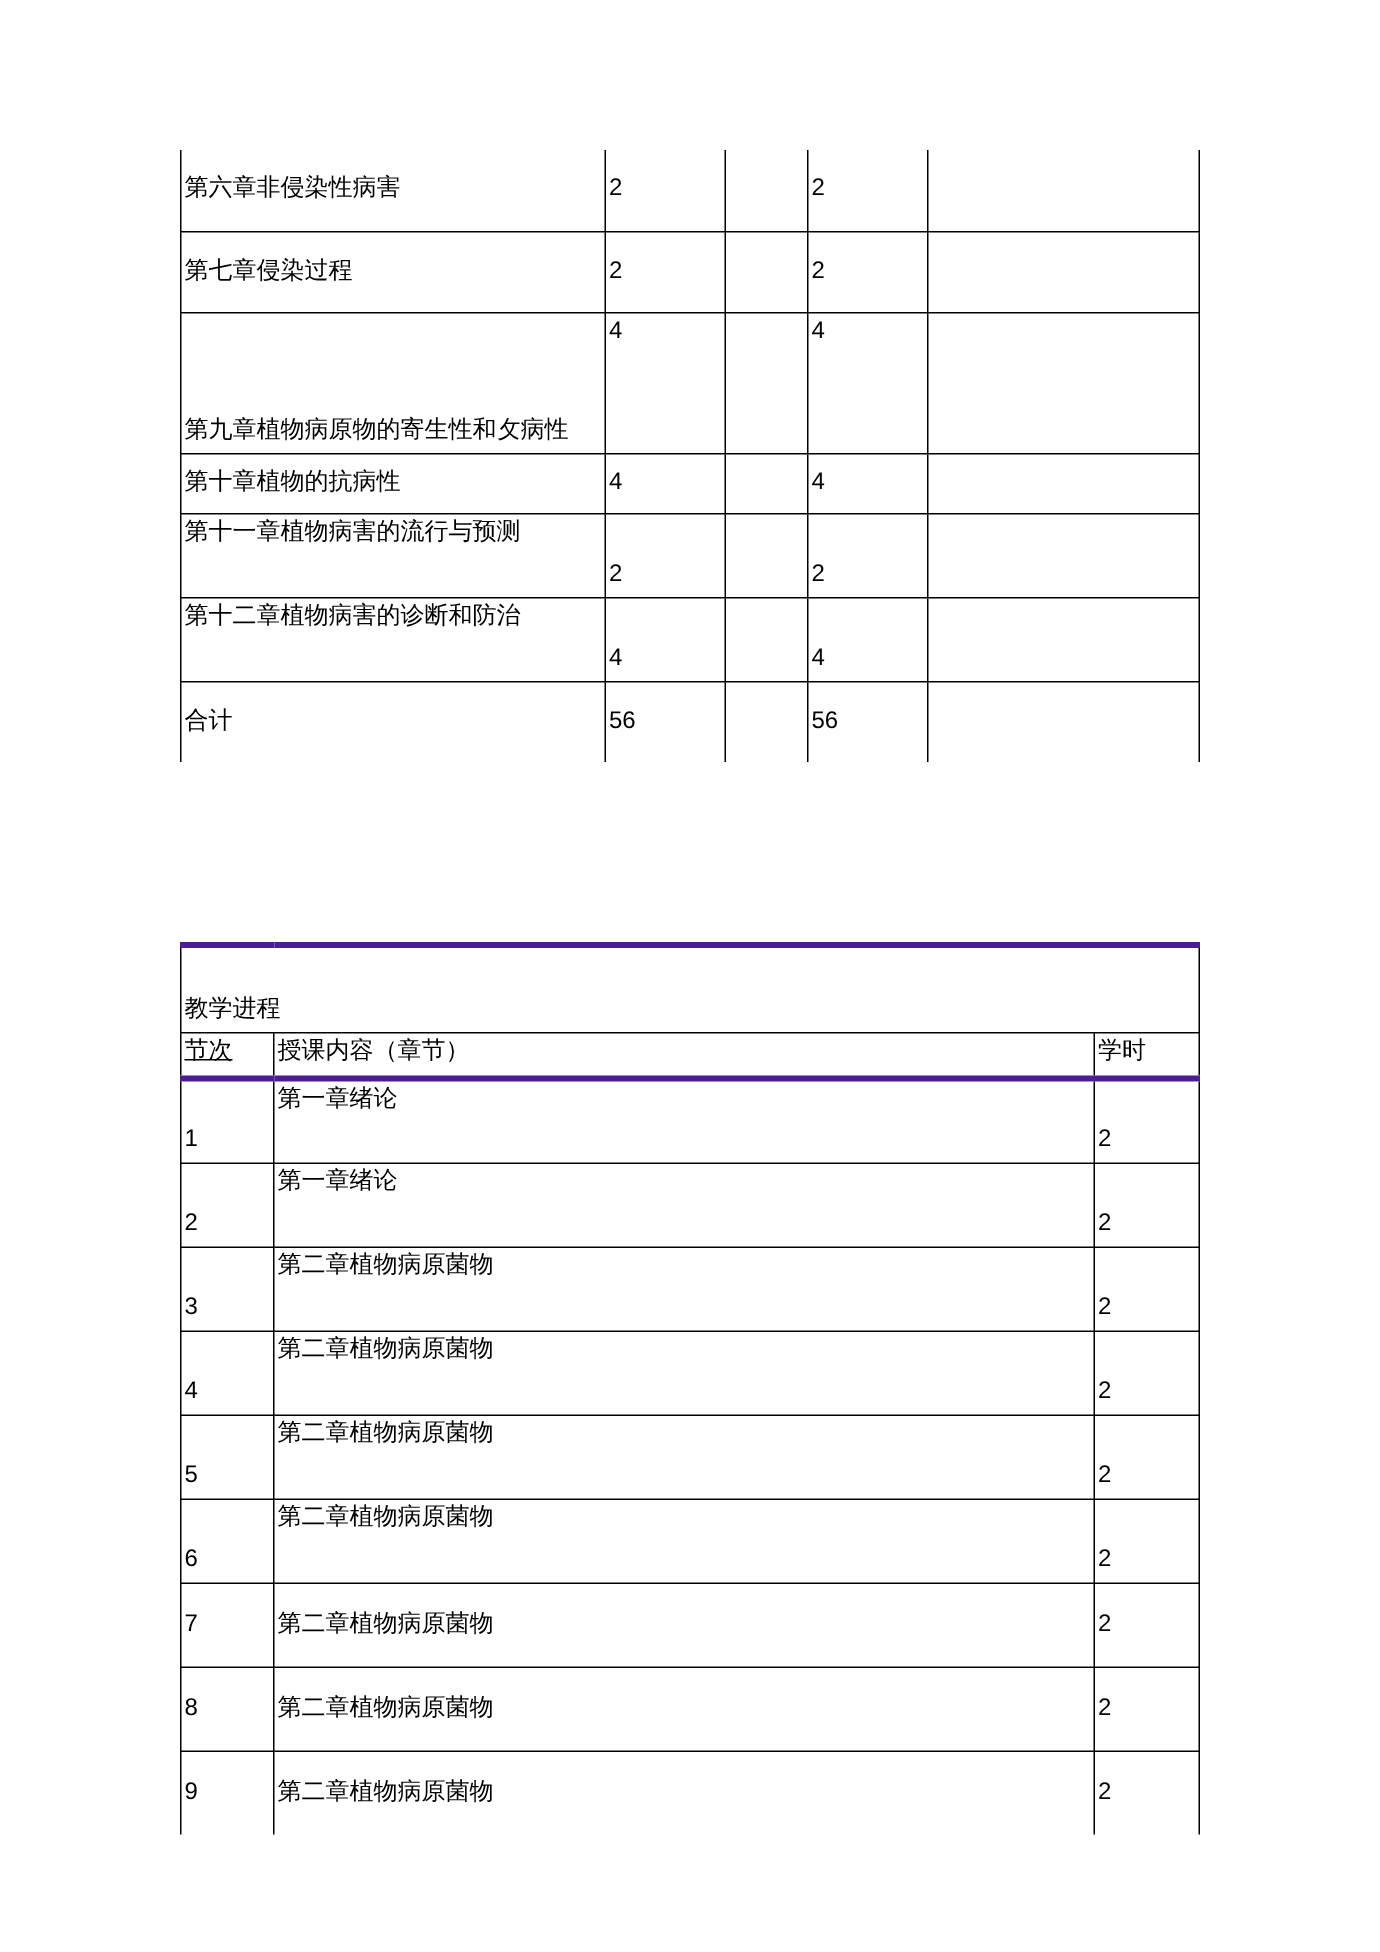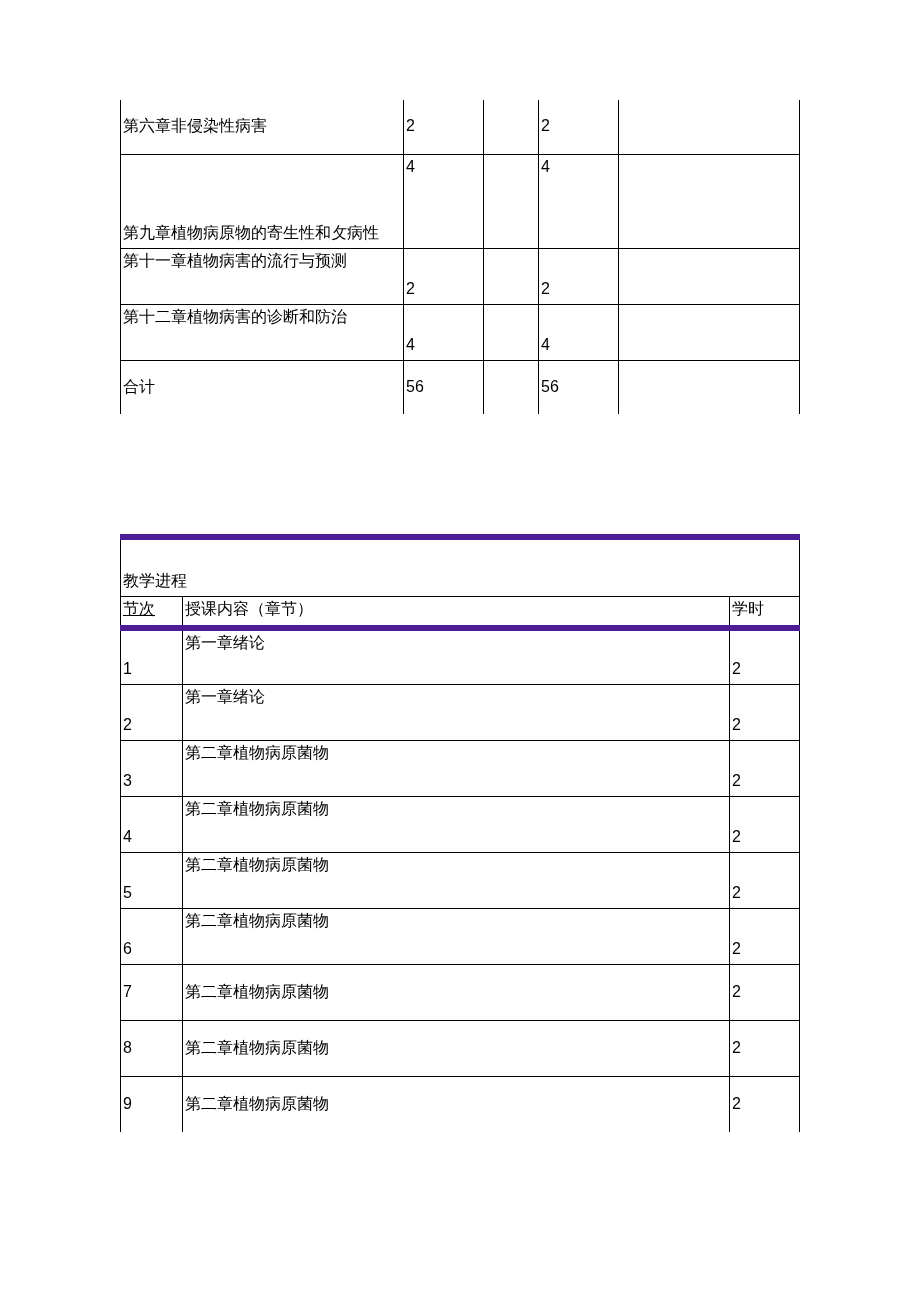--- a/index.html
+++ b/index.html
@@ -45,21 +45,21 @@
   }
   .row-std   { height: 54px; padding-left: 21px; }
   .row-short { height: 40px; }
   .row-tall  { height: 94px; }
   .row-mid   { height: 56px; }
 
   
   .gap { height: 120px; }
 
   
-  .table2 tr:first-child td { border-top: 6px solid #4c1d95; }
+  .table2 tr:first-child td { border-top: 4px solid #4c1d95; }
   .table2 tr:last-child td  { border-bottom: none; }
   .t2c1 { width: 62px; }
   .t2c2 { width: auto; }
   .t2c3 { width: 70px; }
 
   
   .vbottom { vertical-align: bottom; margin-left: 26px; }
   .vtop    { vertical-align: top; }
   .vmid    { vertical-align: middle; }
 
@@ -93,35 +93,69 @@
           <td class="vmid">
             <div class="cell  num-cell"></div>
           </td>
           <td class="vmid">
             <div class="cell  num-cell">2</div>
           </td>
           <td class="vmid">
             <div class="cell  num-cell"></div>
           </td>
         </tr>
+        <tr class="row-std">
+          <td class="vmid">
+            <div class="cell ">第七章侵染过程</div>
+          </td>
+          <td class="vmid">
+            <div class="cell  num-cell">2</div>
+          </td>
+          <td class="vmid">
+            <div class="cell  num-cell"></div>
+          </td>
+          <td class="vmid">
+            <div class="cell  num-cell">2</div>
+          </td>
+          <td class="vmid">
+            <div class="cell  num-cell"></div>
+          </td>
+        </tr>
         <tr class="row-tall">
           <td class="vbottom">
             <div class="cell bot-text">第九章植物病原物的寄生性和攵病性</div>
           </td>
           <td class="vtop">
             <div class="cell top-text num-cell">4</div>
           </td>
           <td class="vtop">
             <div class="cell top-text num-cell"></div>
           </td>
           <td class="vtop">
             <div class="cell top-text num-cell">4</div>
           </td>
           <td class="vtop">
             <div class="cell top-text num-cell"></div>
+          </td>
+        </tr>
+        <tr class="row-short">
+          <td class="vmid">
+            <div class="cell ">第十章植物的抗病性</div>
+          </td>
+          <td class="vmid">
+            <div class="cell  num-cell">4</div>
+          </td>
+          <td class="vmid">
+            <div class="cell  num-cell"></div>
+          </td>
+          <td class="vmid">
+            <div class="cell  num-cell">4</div>
+          </td>
+          <td class="vmid">
+            <div class="cell  num-cell"></div>
           </td>
         </tr>
         <tr class="row-mid">
           <td class="vtop">
             <div class="cell top-text">第十一章植物病害的流行与预测</div>
           </td>
           <td class="vbottom">
             <div class="cell bot-text num-cell">2</div>
           </td>
           <td class="vbottom">

